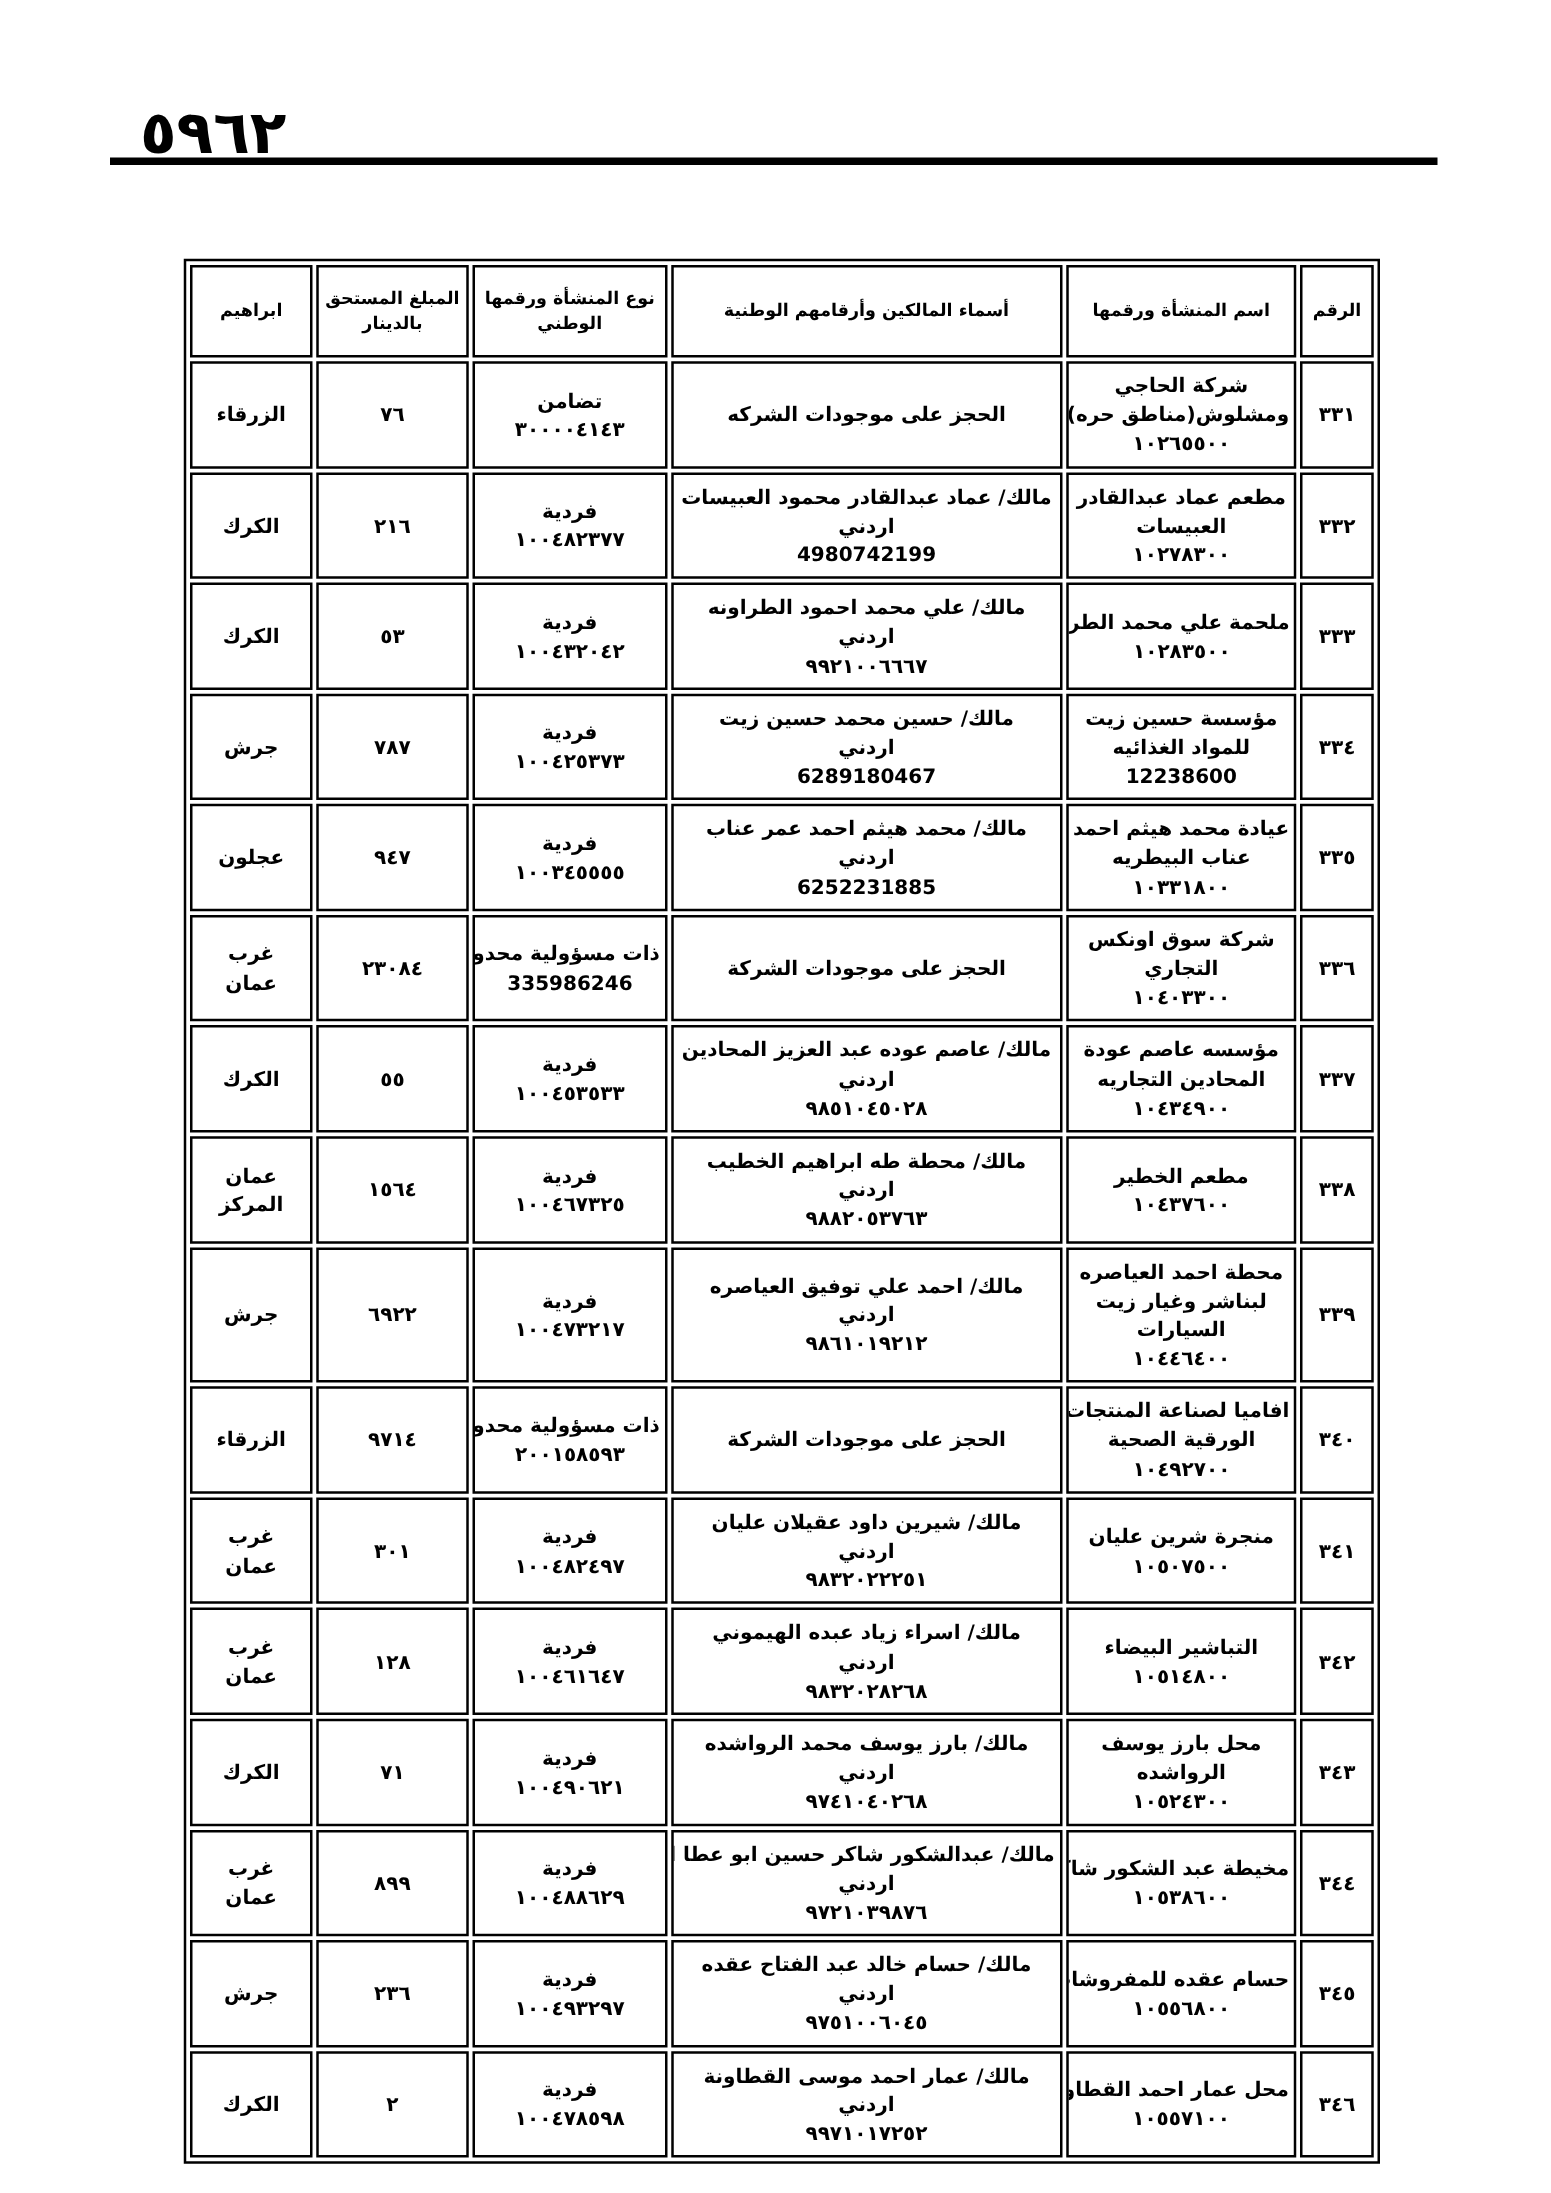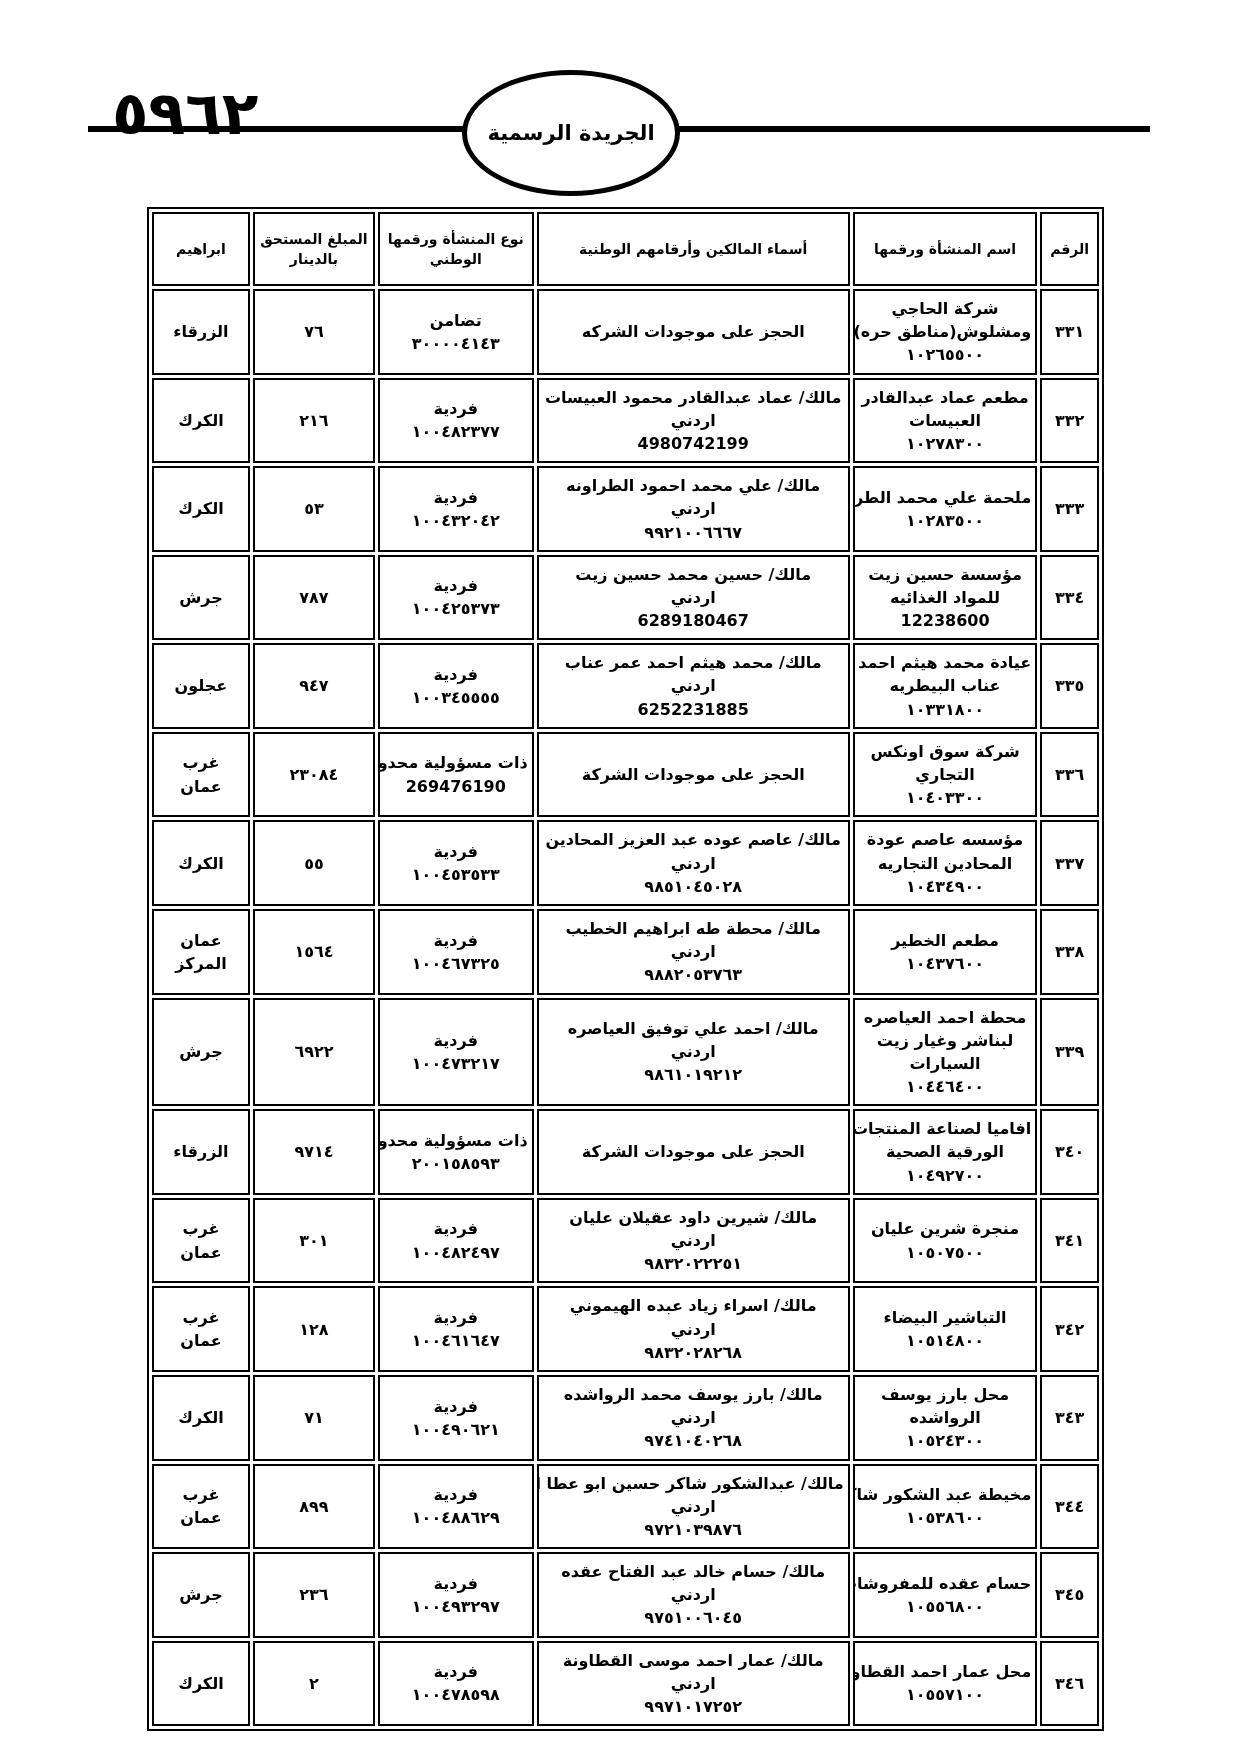--- a/index.html
+++ b/index.html
@@ -14,21 +14,21 @@
     height: 1754px;
     background: #ffffff;
     overflow: hidden;
     direction: rtl;
   }
   
   .page-number {
     position: absolute;
     top: 78px;
     left: 112px;
-    font-size: 60px;
+    font-size: 48px;
     font-weight: bold;
     color: #000;
     direction: ltr;
   }
   .header-rule {
     position: absolute;
     top: 126px;
     left: 88px;
     width: 1062px;
     height: 6px;
@@ -92,23 +92,20 @@
 </style>
 </head>
 <body>
 
 <div class="page">
 
   <div class="page-number">٥٩٦٢</div>
 
   <div class="header-rule"></div>
 
-  <div class="gazette-oval">
-    <span>الجريدة الرسمية</span>
-  </div>
 
   <table class="records">
     <colgroup>
       <col class="col-num">
       <col class="col-est">
       <col class="col-owners">
       <col class="col-type">
       <col class="col-amount">
       <col class="col-address">
     </colgroup>
@@ -266,21 +263,21 @@
           <td>
             <div>شركة سوق اونكس</div>
             <div>التجاري</div>
             <div>١٠٤٠٣٣٠٠</div>
           </td>
           <td>
             <div>الحجز على موجودات الشركة</div>
           </td>
           <td>
             <div>ذات مسؤولية محدودة</div>
-            <div>269476190</div>
+            <div>335986246</div>
           </td>
           <td>
             <div>٢٣٠٨٤</div>
           </td>
           <td>
             <div>غرب</div>
             <div>عمان</div>
           </td>
         </tr>
         <tr>

